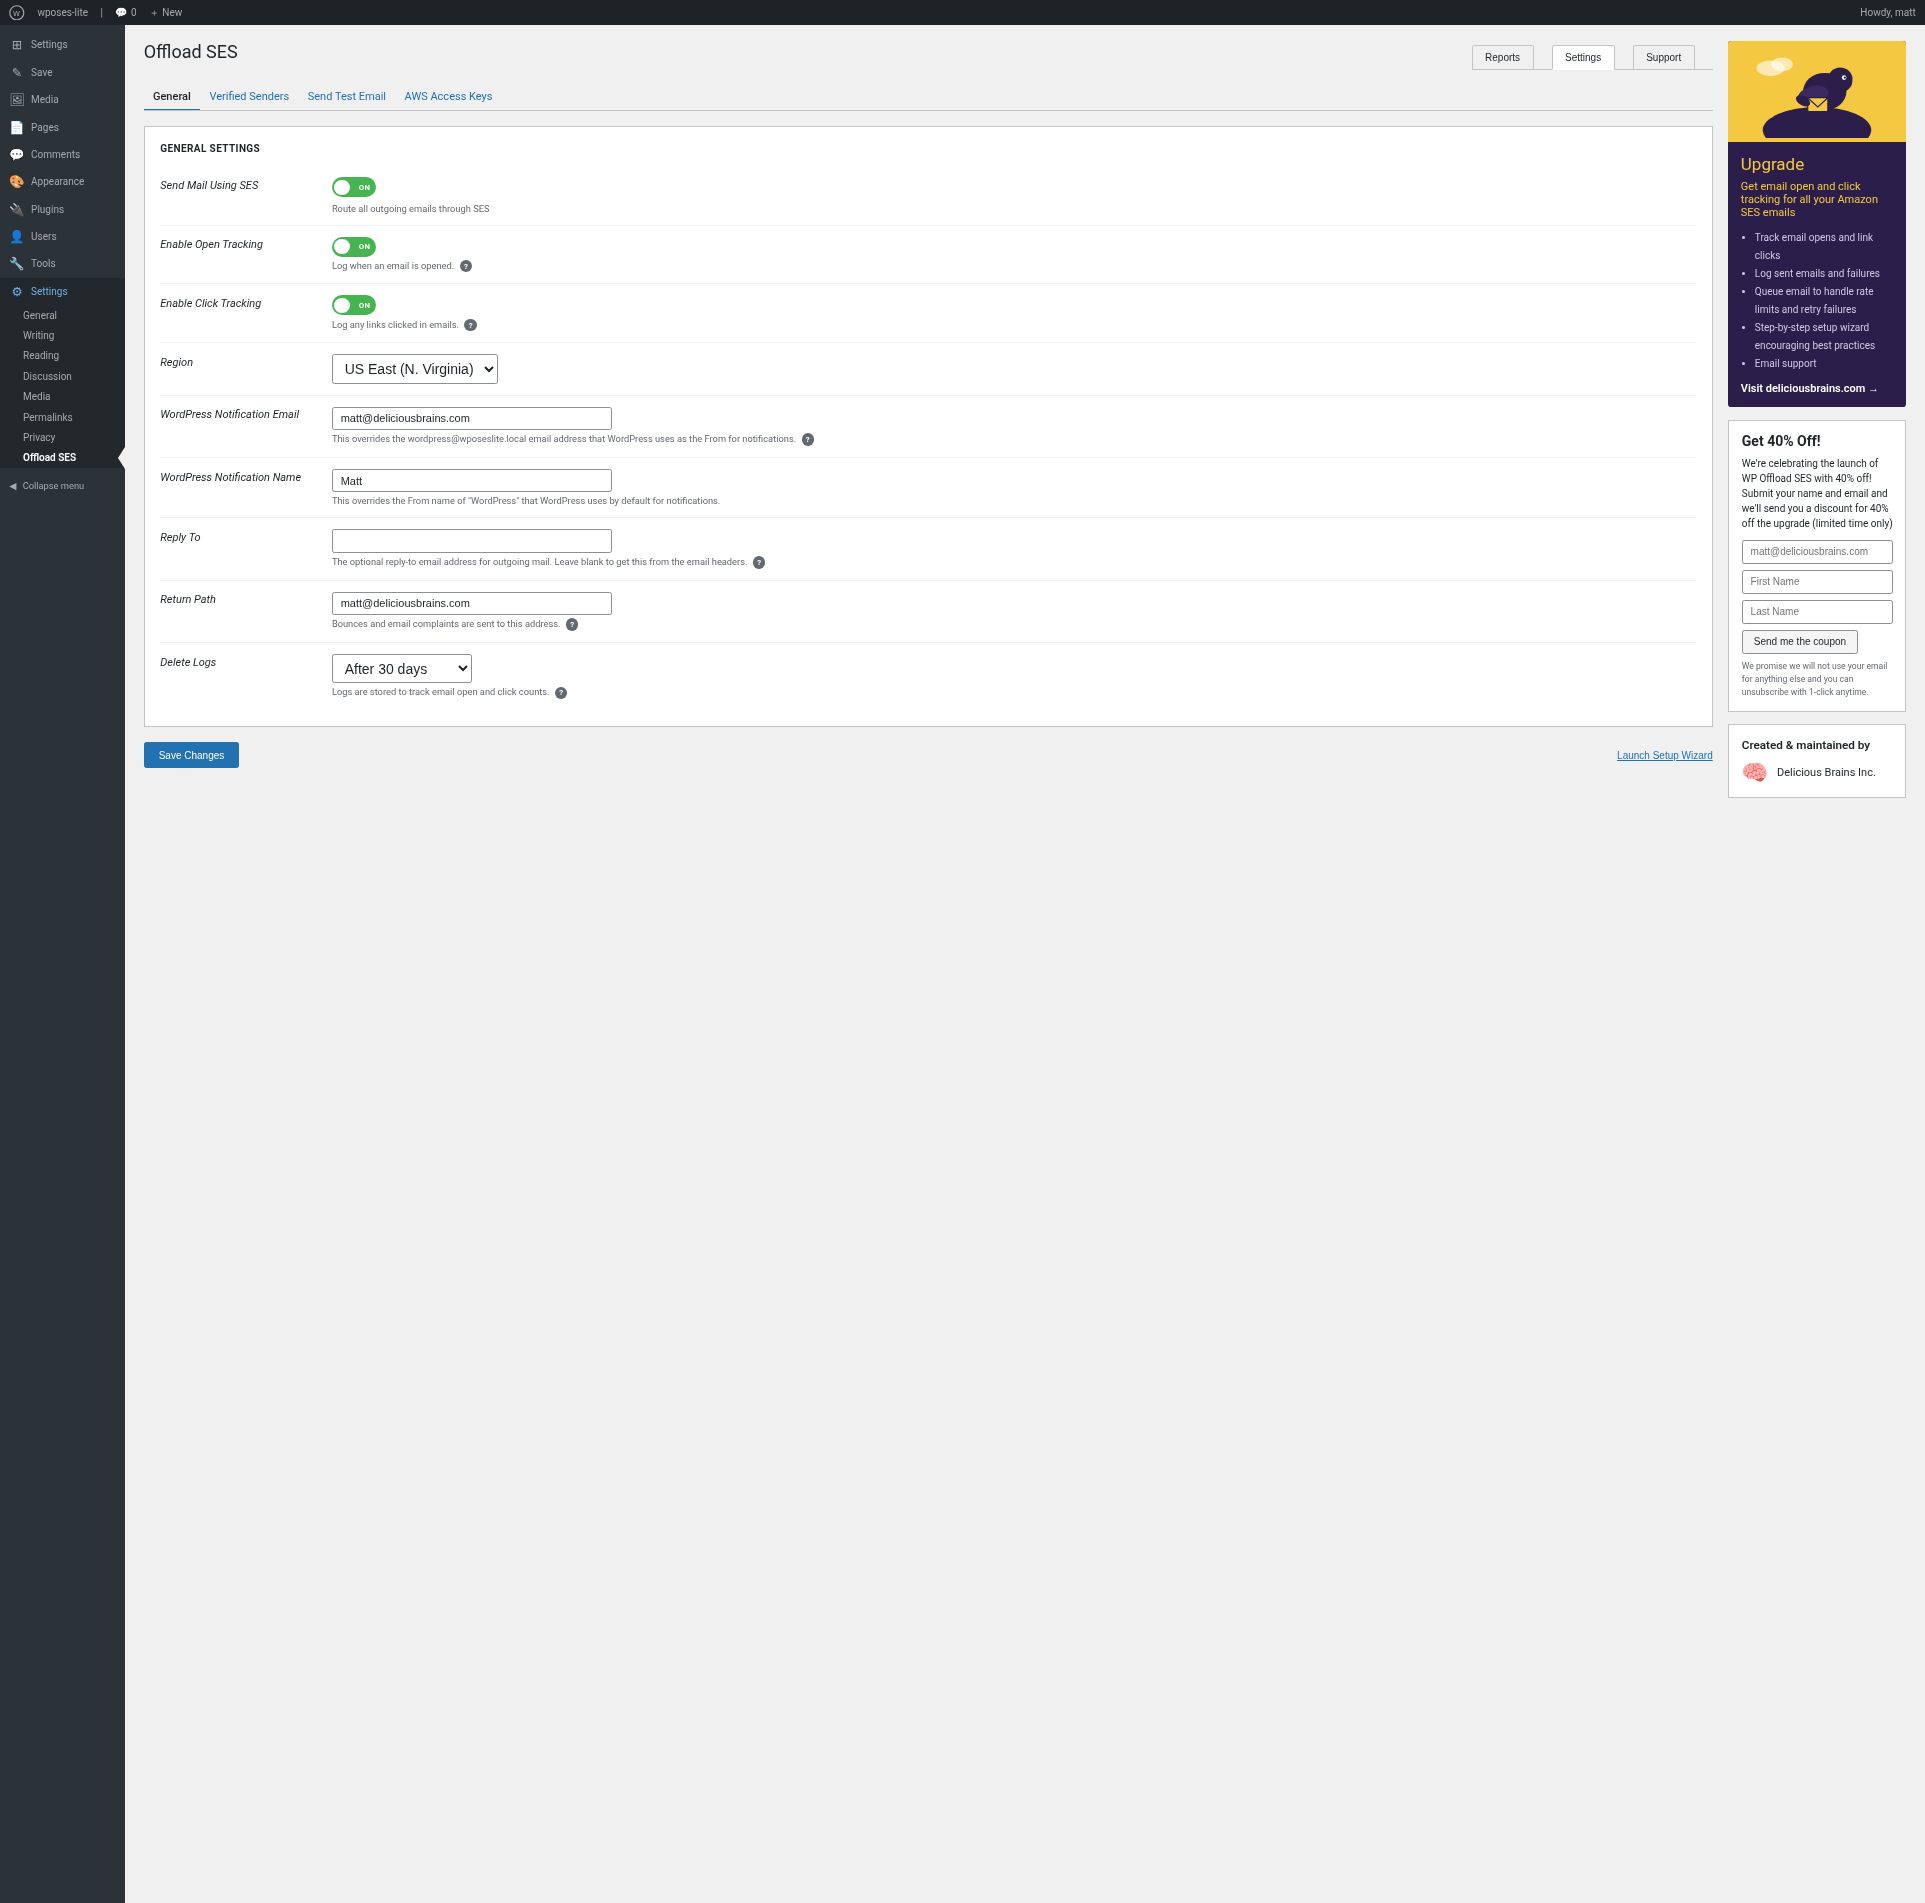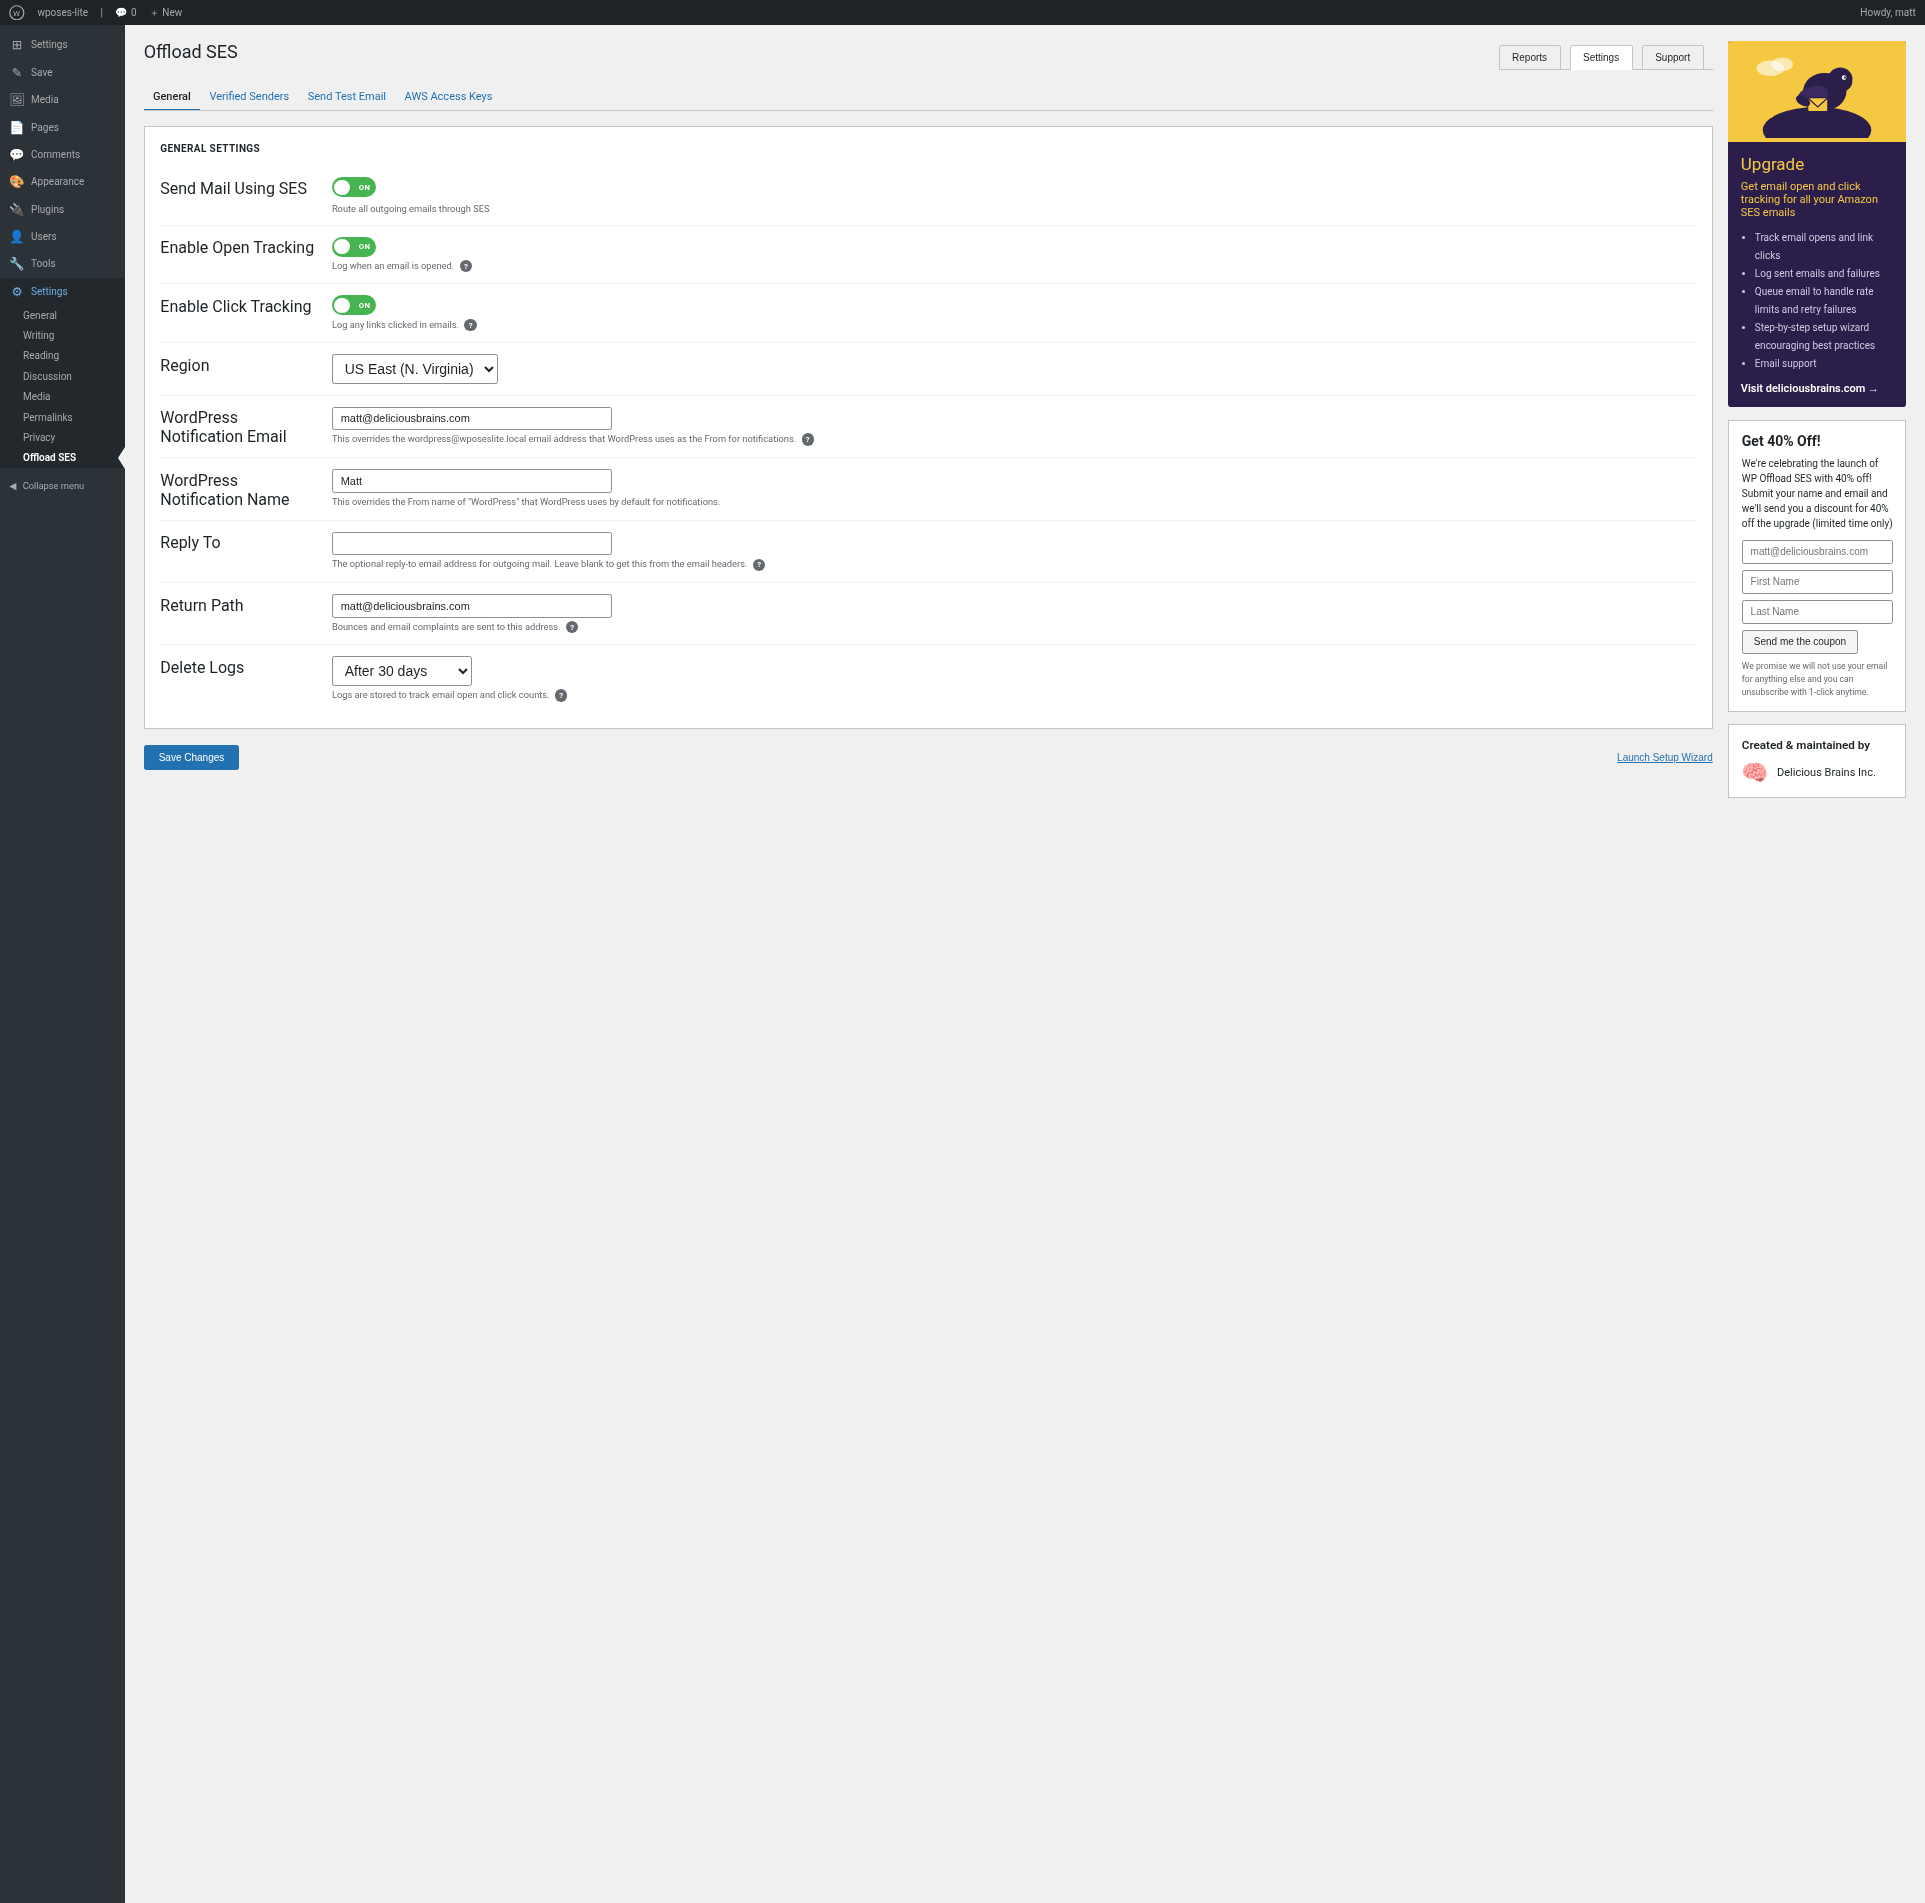--- a/index.html
+++ b/index.html
@@ -81,21 +81,21 @@
     
     .tabs-bar { display: flex; gap: 0; margin-bottom: 0; border-bottom: 0.8px solid #c3c4c7; }
     .tab-btn {
       padding: 6.2px 12.5px;
       border: 0.8px solid #c3c4c7;
       border-bottom: none;
       background: #f0f0f1;
       cursor: pointer;
       font-size: 10px;
       color: #1d2327;
-      margin-right: 9px;
+      margin-right: 18px;
       border-radius: 2.3px 2.3px 0 0;
       text-align: right;
     }
     .tab-btn.active { background: #fff; border-bottom: 0.8px solid #fff; margin-bottom: -0.8px; font-weight: 500; }
 
     
     .inner-tabs { display: flex; gap: 0; border-bottom: 0.8px solid #c3c4c7; margin-bottom: 15.6px; }
     .inner-tab {
       padding: 6.2px 9.3px;
       font-size: 11px;
@@ -116,24 +116,25 @@
       display: flex;
       align-items: flex-start;
       padding: 11px 0;
       border-bottom: 0.8px solid #f0f0f1;
       gap: 15.6px;
     }
     .settings-row:last-child { border-bottom: none; }
     .settings-label {
       width: 156px;
       flex-shrink: 0;
-      font-size: 16px;
+      font-size: 11px;
       font-weight: 400;
       color: #1d2327;
       padding-top: 1.6px;
+      font-style: italic;
     }
     .settings-control { flex: 1; }
     .settings-description { font-size: 9.3px; color: #646970; margin-top: 3.1px; }
 
     
     .toggle {
       display: inline-flex;
       align-items: center;
       background: #46b450;
       border-radius: 15.6px;

